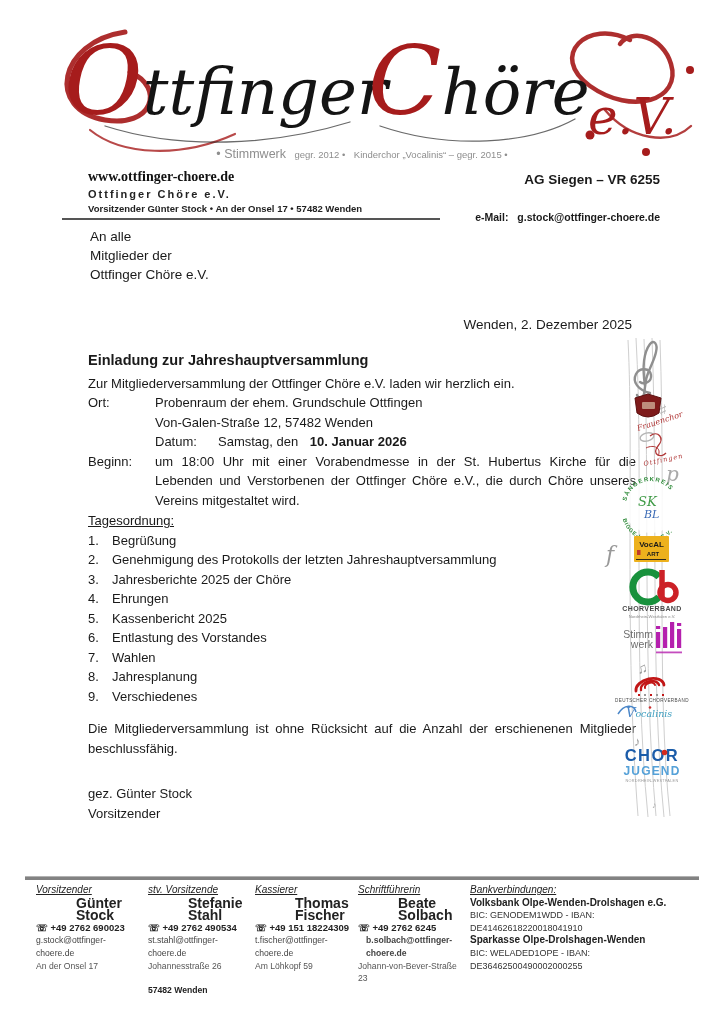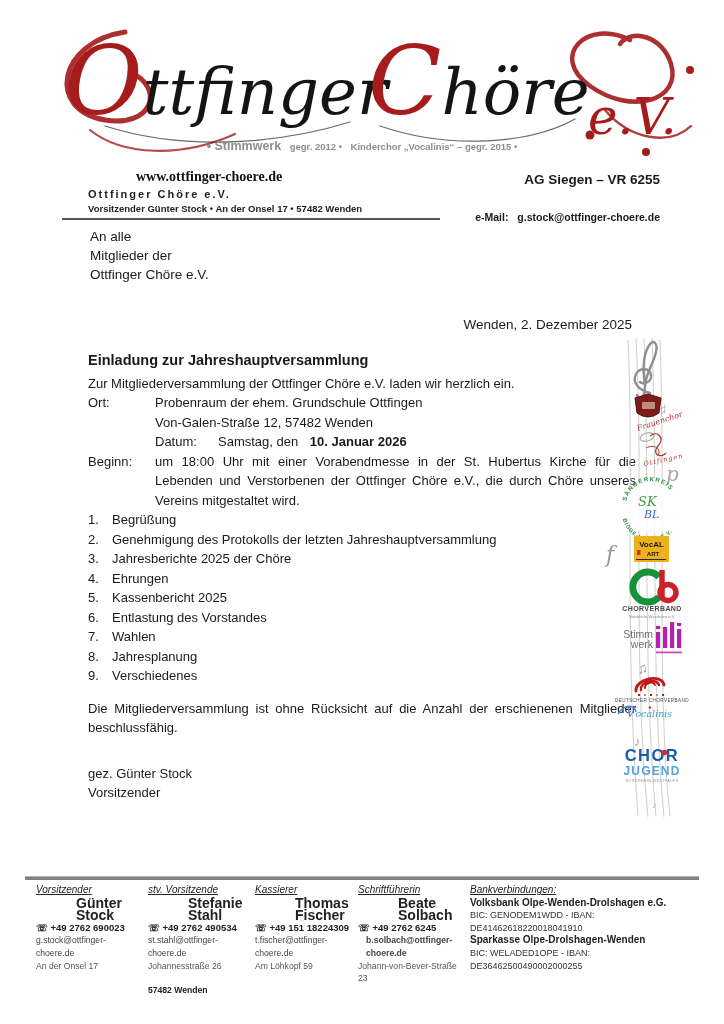--- a/index.html
+++ b/index.html
@@ -9,25 +9,25 @@
     font-family:"Liberation Sans", sans-serif; color:#1a1a1a; overflow:hidden;
   }
   
   .logo-svg { position:absolute; left:30px; top:14px; }
   
   .subheader { position:absolute; left:0; right:0; top:131px; text-align:center; color:#8e8e8e; }
   .choirline { line-height:15px; white-space:nowrap; }
   .choirline .lg { font-size:12.5px; }
   .choirline .sm { font-size:9.5px; }
   .choirline span + span { margin-left:4px; }
-  .choirline.l2 { margin-top:6px;font-weight:bold; }
+  .choirline.l2 { margin-top:14px; }
   
   .mast-left { position:absolute; left:62px; top:169px; width:378px;
                border-bottom:2px solid #555; padding:0 0 4px 26px; }
-  .website { font-family:"Liberation Serif", serif; font-weight:bold; font-size:14px; color:#111;margin-left:48px; }
+  .website { font-family:"Liberation Serif", serif; font-weight:bold; font-size:14px; color:#111; }
   .orgname { font-size:11px; font-weight:bold; letter-spacing:2px; margin-top:3px; color:#222; }
   .mast-addr { font-size:9.5px; font-weight:bold; margin-top:3px; color:#222; }
   .register { position:absolute; right:64px; top:172px; font-weight:bold; font-size:13.5px; }
   .email-line { position:absolute; right:64px; top:211px; font-weight:bold; font-size:10.5px; }
   .email-line span + span { margin-left:6px; }
   
   .recipient { position:absolute; left:90px; top:227px; font-size:13.5px; line-height:19px; }
   .dateline { position:absolute; right:92px; top:317px; font-size:13.5px; }
   
   .letter-body { position:absolute; left:88px; top:351px; width:548px; font-size:13px; line-height:19.5px; }
@@ -136,20 +136,21 @@
       <div class="lbl"></div>
       <div class="val">
         <span class="inlbl">Datum:</span><span>Samstag, den</span>&nbsp;<span class="bold">10. Januar 2026</span>
       </div>
     </div>
     <div class="row">
       <div class="lbl">Beginn:</div>
       <div class="val justify">um 18:00 Uhr mit einer Vorabendmesse in der St. Hubertus Kirche für die Lebenden und Verstorbenen der Ottfinger Chöre e.V., die durch Chöre unseres Vereins mitgestaltet wird.</div>
     </div>
 
+    <div class="agenda-title">Tagesordnung:</div>
     <div class="ag-row">
       <div class="ag-num">1.</div>
       <div>Begrüßung</div>
     </div>
     <div class="ag-row">
       <div class="ag-num">2.</div>
       <div>Genehmigung des Protokolls der letzten Jahreshauptversammlung</div>
     </div>
     <div class="ag-row">
       <div class="ag-num">3.</div>

